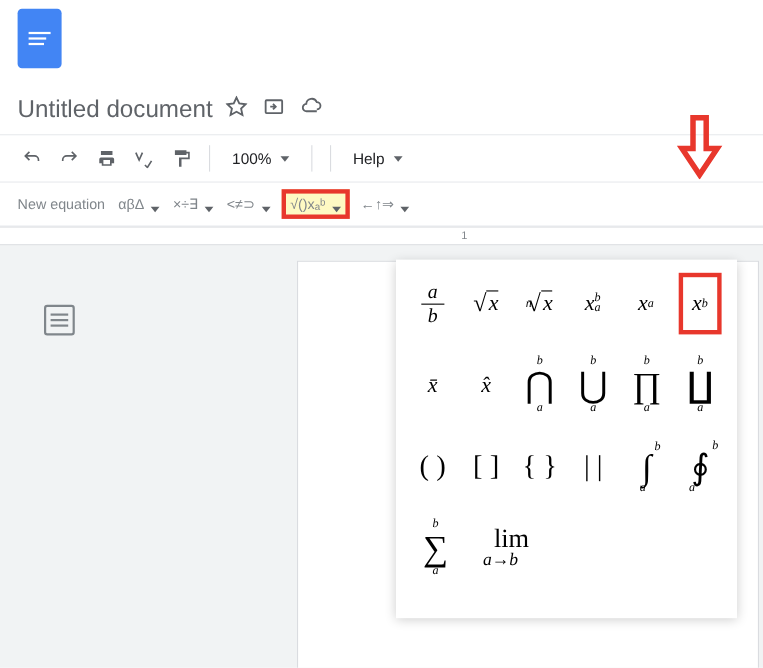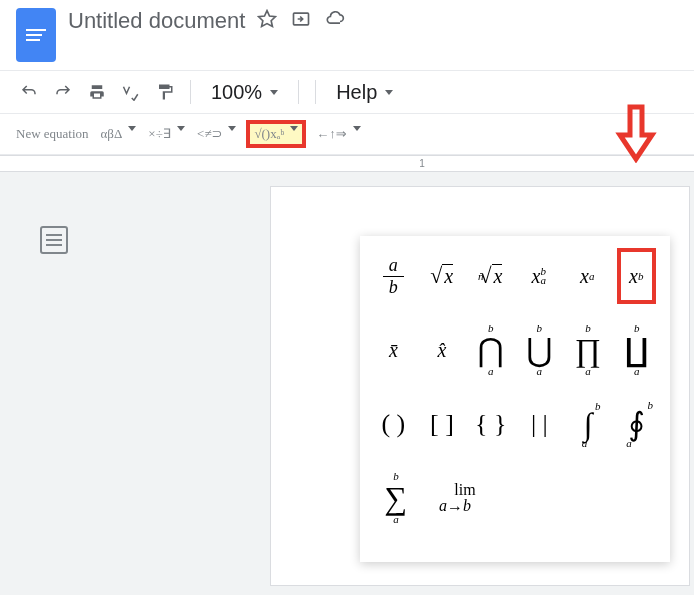--- a/index.html
+++ b/index.html
@@ -1,41 +1,41 @@
 <!DOCTYPE html>
 <html><head>
   <meta charset="utf-8">
   <style>
     * { margin: 0; padding: 0; box-sizing: border-box; }
     body { font-family: Arial, sans-serif; width: 694px; height: 607px; background: #fff; overflow: hidden; position: relative; }
     
-    .header { display: flex; align-items: flex-start; padding: 8px 16px 0; gap: 12px; }
+    .header { display: flex; align-items: flex-start; padding: 8px 16px 0; gap: 24px; flex-direction: column; }
     .docs-logo { width: 40px; height: 54px; background: #4285f4; border-radius: 4px; display: flex; align-items: center; justify-content: center; flex-shrink: 0; }
     .docs-logo-lines { width: 20px; }
     .docs-logo-lines div { height: 2px; background: #fff; margin: 3px 0; }
     .docs-logo-lines div:nth-child(2) { width: 16px; }
     .docs-logo-lines div:nth-child(3) { width: 14px; }
     
     .header-content { flex: 1; }
     .title-row { display: flex; align-items: center; gap: 12px; margin-bottom: 2px; }
     .doc-title { font-size: 22px; color: #5f6368; }
     .title-icons { display: flex; gap: 14px; color: #5f6368; }
     .title-icons svg { width: 20px; height: 20px; }
     
     .menu-bar { display: flex; gap: 22px; font-size: 16px; color: #202124; margin-top: 4px; }
     .menu-bar span { cursor: pointer; }
     
     .toolbar { display: flex; align-items: center; padding: 6px 14px; border-top: 1px solid #e8eaed; border-bottom: 1px solid #e8eaed; gap: 4px; margin-top: 8px; }
     .tool-btn { width: 30px; height: 30px; display: flex; align-items: center; justify-content: center; cursor: pointer; color: #5f6368; }
     .tool-sep { width: 1px; height: 24px; background: #dadce0; margin: 0 6px; }
-    .tool-dropdown { display: flex; align-items: center; padding: 0 10px; height: 30px; cursor: pointer; color: #202124; font-size: 20px; gap: 8px; }
+    .tool-dropdown { display: flex; align-items: center; padding: 0 10px; height: 30px; cursor: pointer; color: #202124; font-size: 14px; gap: 8px; }
     .caret-down { width: 0; height: 0; border-left: 4px solid transparent; border-right: 4px solid transparent; border-top: 5px solid #5f6368; }
     
     .eq-toolbar { display: flex; align-items: center; padding: 6px 14px; border-bottom: 1px solid #e8eaed; gap: 8px; font-size: 13px; color: #80868b; }
-    .eq-btn { display: flex; align-items: flex-start; gap: 6px; cursor: pointer; padding: 4px 2px; font-family: Liberation Serif, serif; }
+    .eq-btn { display: flex; align-items: flex-end; gap: 6px; cursor: pointer; padding: 4px 2px; }
     .eq-btn-highlighted { border: 4px solid #e8372c; background: #fef9c3; padding: 2px 4px; }
     
     .canvas-area { position: relative; background: #f1f3f4; height: 440px; border-top: 1px solid #dadce0; }
     .ruler { height: 16px; background: #fff; border-bottom: 1px solid #dadce0; font-size: 10px; color: #80868b; text-align: center; line-height: 16px; }
     .page { position: absolute; left: 270px; top: 30px; width: 420px; height: 400px; background: #fff; border: 1px solid #dadce0; }
     .outline-icon { position: absolute; left: 40px; top: 70px; width: 28px; height: 28px; border: 2px solid #80868b; border-radius: 3px; display: flex; flex-direction: column; justify-content: center; gap: 3px; padding: 4px; }
     .outline-icon div { height: 2px; background: #80868b; }
     
     .math-dropdown { position: absolute; left: 360px; top: 236px; width: 310px; background: #fff; box-shadow: 0 2px 10px rgba(0,0,0,0.2); padding: 12px 14px 18px; font-family: 'Times New Roman', serif; }
     .math-row { display: flex; gap: 10px; margin-bottom: 18px; align-items: center; }
@@ -47,21 +47,21 @@
     .frac { display: flex; flex-direction: column; align-items: center; font-size: 18px; }
     .frac-num { border-bottom: 1.5px solid #000; padding: 0 6px; }
     .frac-den { padding: 0 6px; }
     .sqrt-sym::before { content: "√"; font-size: 22px; font-style: normal; }
     .sqrt-line { border-top: 1.5px solid #000; padding-left: 2px; }
     .sup { font-size: 11px; vertical-align: super; }
     .sub { font-size: 11px; vertical-align: sub; }
     .big-op { font-size: 32px; font-style: normal; }
     .bounds { display: flex; flex-direction: column; align-items: center; line-height: 1; }
     .bound-sm { font-size: 11px; font-style: italic; }
-    .lim-text { font-style: normal; font-size: 16px; margin-left: 20px; }
+    .lim-text { font-style: normal; font-size: 24px; margin-left: 20px; }
     .lim-sub { font-size: 16px; font-style: italic; }
   </style>
 </head>
 <body>
 
 <div class="header">
   <div class="docs-logo">
     <div class="docs-logo-lines">
         <div></div>
         <div></div>

